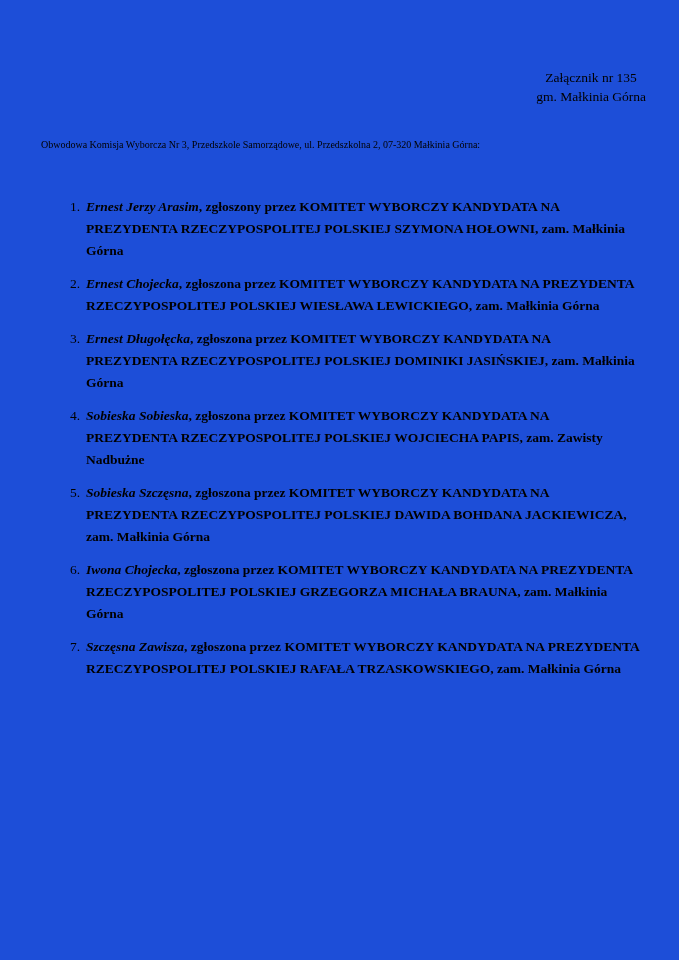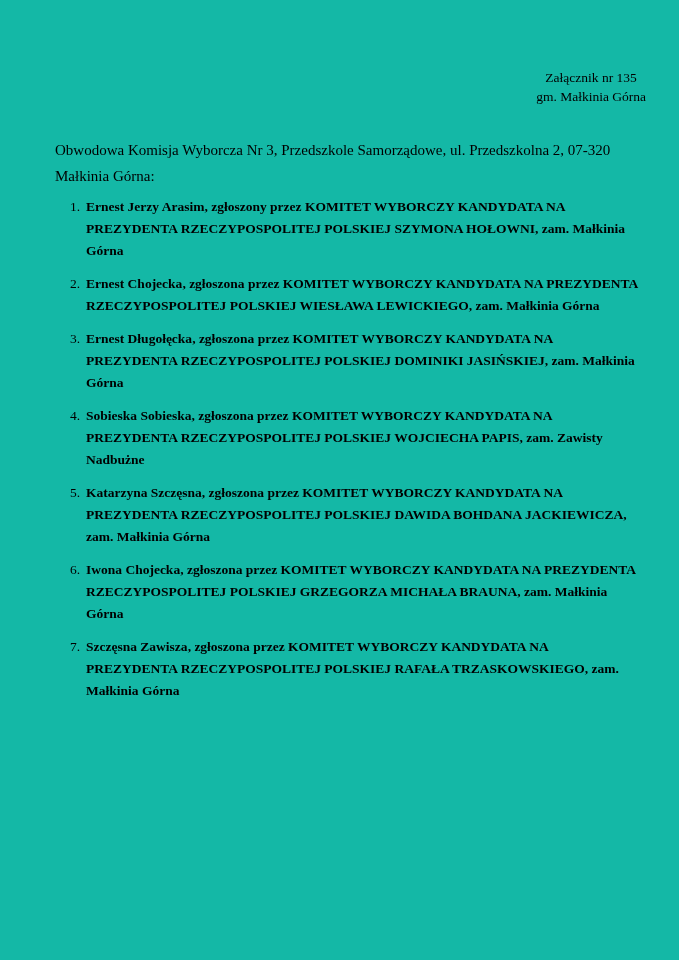--- a/index.html
+++ b/index.html
@@ -13,43 +13,43 @@
     position: relative;
     overflow: hidden;
     font-family: "Liberation Serif", "DejaVu Serif", serif;
     color: #000000;
     -webkit-font-smoothing: antialiased;
   }
 
   .page {
     position: absolute;
     inset: 0;
-    background: #14b8a6;
+    background: #1d4ed8;
   }
 
   
   .doc-header {
     position: absolute;
     top: 68px;
     right: 33px;
     text-align: center;
     line-height: 19px;
     font-size: 13.5px;
   }
   .doc-header div {
     white-space: nowrap;
   }
 
   
   .intro {
     position: absolute;
     top: 122px;
-    left: 55px;
+    left: 41px;
     width: 600px;
-    font-size: 15px;
+    font-size: 10px;
     line-height: 26px;
   }
 
   
   .member-list {
     position: absolute;
     top: 196px;
     left: 41px;
     width: 600px;
     margin: 0;
@@ -66,20 +66,21 @@
   .member-number {
     position: absolute;
     left: 21px;
     top: 0;
     width: 18px;
     text-align: right;
     font-size: 13.5px;
   }
   .member-name {
     font-weight: bold;
+    font-style: italic;
   }
   .member-text {
     font-weight: bold;
   }
 </style>
 </head>
 <body>
 
 <div class="page">
 
@@ -88,18 +89,18 @@
     <div>gm. Małkinia Górna</div>
   </div>
 
   <p class="intro">Obwodowa Komisja Wyborcza Nr 3, Przedszkole Samorządowe, ul. Przedszkolna 2, 07-320 Małkinia Górna:</p>
 
   <ol class="member-list">
       <li class="member-item"><span class="member-number">1.</span><span class="member-name">Ernest Jerzy Arasim</span><span class="member-text">, zgłoszony przez KOMITET WYBORCZY KANDYDATA NA PREZYDENTA RZECZYPOSPOLITEJ POLSKIEJ SZYMONA HOŁOWNI, zam. Małkinia Górna</span></li>
       <li class="member-item"><span class="member-number">2.</span><span class="member-name">Ernest Chojecka</span><span class="member-text">, zgłoszona przez KOMITET WYBORCZY KANDYDATA NA PREZYDENTA RZECZYPOSPOLITEJ POLSKIEJ WIESŁAWA LEWICKIEGO, zam. Małkinia Górna</span></li>
       <li class="member-item"><span class="member-number">3.</span><span class="member-name">Ernest Długołęcka</span><span class="member-text">, zgłoszona przez KOMITET WYBORCZY KANDYDATA NA PREZYDENTA RZECZYPOSPOLITEJ POLSKIEJ DOMINIKI JASIŃSKIEJ, zam. Małkinia Górna</span></li>
       <li class="member-item"><span class="member-number">4.</span><span class="member-name">Sobieska Sobieska</span><span class="member-text">, zgłoszona przez KOMITET WYBORCZY KANDYDATA NA PREZYDENTA RZECZYPOSPOLITEJ POLSKIEJ WOJCIECHA PAPIS, zam. Zawisty Nadbużne</span></li>
-      <li class="member-item"><span class="member-number">5.</span><span class="member-name">Katarzyna Szczęsna</span><span class="member-text">, zgłoszona przez KOMITET WYBORCZY KANDYDATA NA PREZYDENTA RZECZYPOSPOLITEJ POLSKIEJ DAWIDA BOHDANA JACKIEWICZA, zam. Małkinia Górna</span></li>
+      <li class="member-item"><span class="member-number">5.</span><span class="member-name">Sobieska Szczęsna</span><span class="member-text">, zgłoszona przez KOMITET WYBORCZY KANDYDATA NA PREZYDENTA RZECZYPOSPOLITEJ POLSKIEJ DAWIDA BOHDANA JACKIEWICZA, zam. Małkinia Górna</span></li>
       <li class="member-item"><span class="member-number">6.</span><span class="member-name">Iwona Chojecka</span><span class="member-text">, zgłoszona przez KOMITET WYBORCZY KANDYDATA NA PREZYDENTA RZECZYPOSPOLITEJ POLSKIEJ GRZEGORZA MICHAŁA BRAUNA, zam. Małkinia Górna</span></li>
       <li class="member-item"><span class="member-number">7.</span><span class="member-name">Szczęsna Zawisza</span><span class="member-text">, zgłoszona przez KOMITET WYBORCZY KANDYDATA NA PREZYDENTA RZECZYPOSPOLITEJ POLSKIEJ RAFAŁA TRZASKOWSKIEGO, zam. Małkinia Górna</span></li>
     </ol>
 
 </div>
 
 </body></html>

